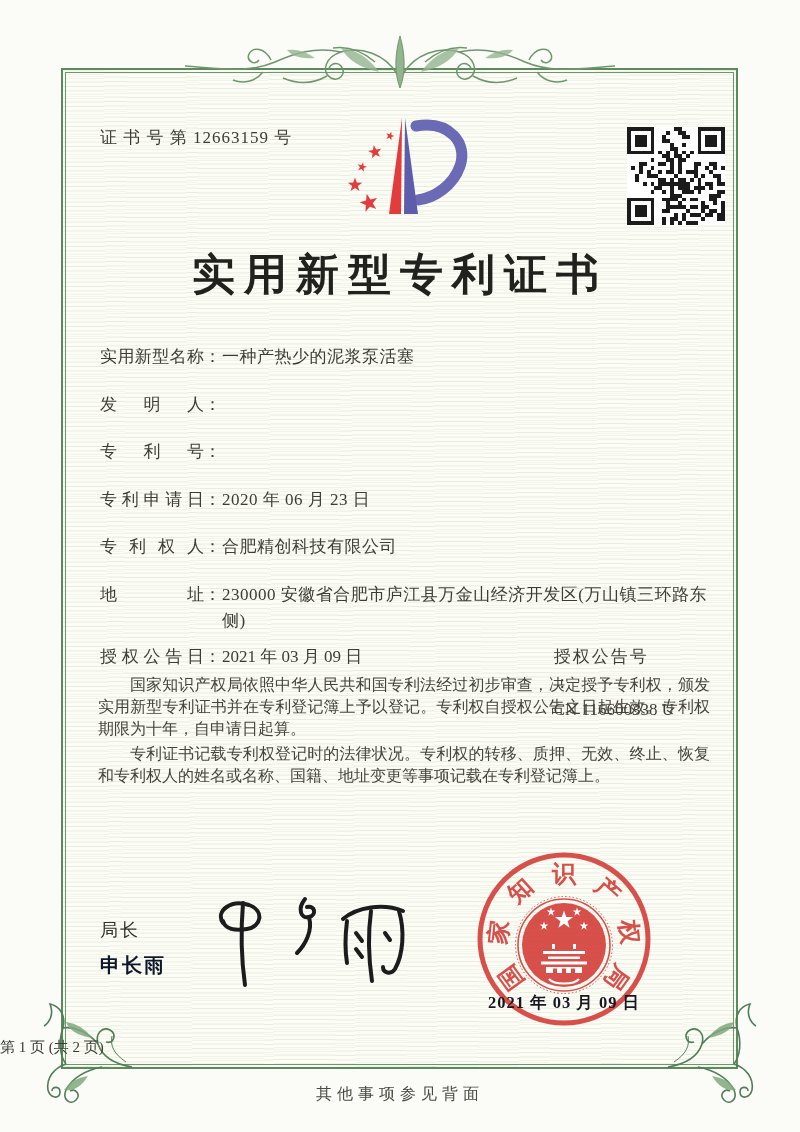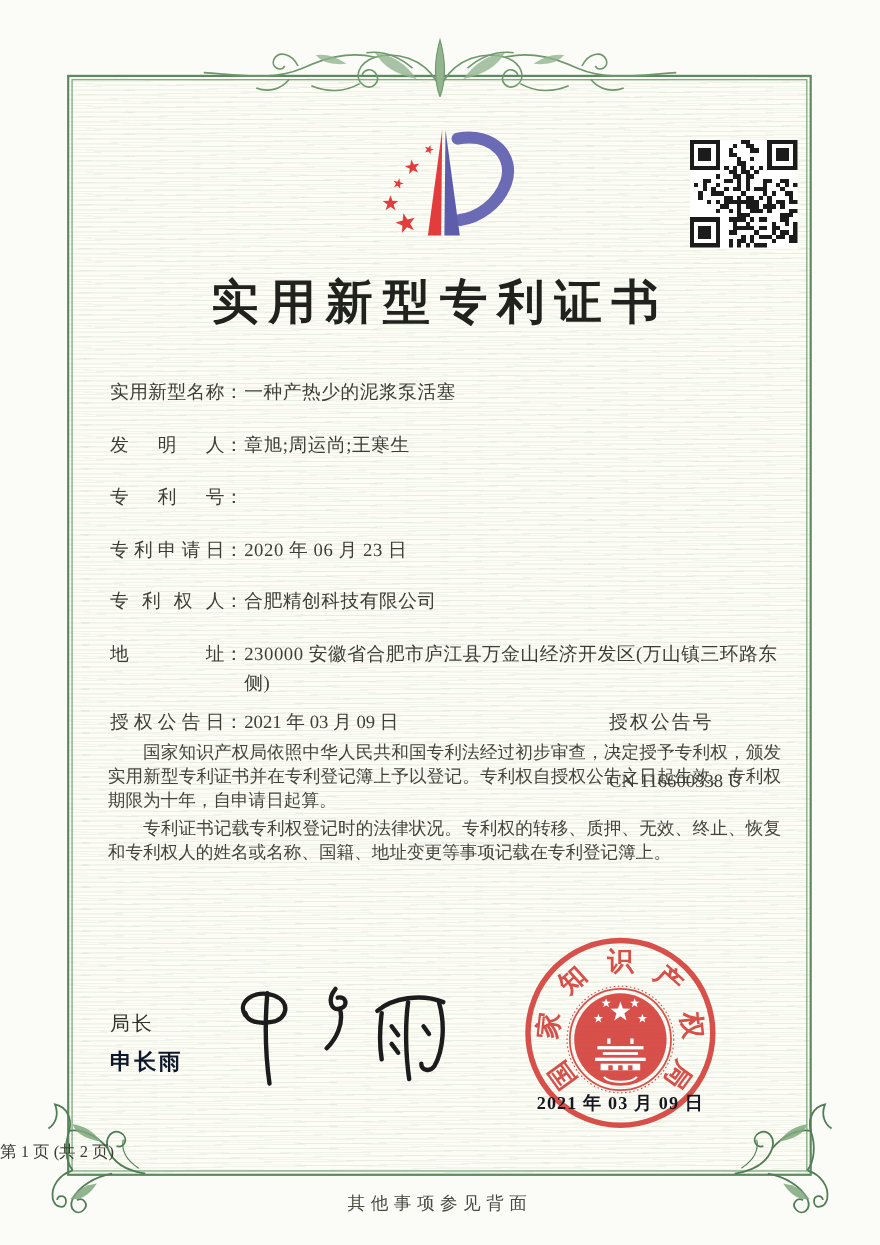--- a/index.html
+++ b/index.html
@@ -104,20 +104,21 @@
       <path d="M64,46 C74,34 88,28 99,30 C96,18 102,8 112,6 C108,16 112,24 118,28"></path>
       <path d="M99,30 C104,44 102,58 96,66"></path>
       <path d="M60,69 C76,72 90,80 96,92 C100,101 92,108 86,102 C81,97 86,90 92,93"></path>
       <path d="M96,66 C108,70 116,80 114,92 C112,100 102,102 102,94 C102,88 110,88 110,93"></path>
       <path d="M36,64 C48,56 52,48 50,38" stroke-width="1"></path>
       <path d="M70,40 q10,-14 26,-16 q-4,12 -26,16" fill="#7fa87e" stroke="none" opacity=".85"></path>
       <path d="M74,78 q16,2 24,14 q-14,2 -24,-14" fill="#7fa87e" stroke="none" opacity=".85"></path>
     </g>
   </svg>
 
+  <div class="abs cert-no">证 书 号 第 12663159 号</div>
 
   <svg class="abs logo-svg" width="132" height="126" viewBox="0 0 132 126">
     <defs>
       <path id="st5" d="M0,-10 L2.35,-3.24 L9.51,-3.09 L3.8,1.24 L5.88,8.09 L0,4 L-5.88,8.09 L-3.8,1.24 L-9.51,-3.09 L-2.35,-3.24 Z"></path>
     </defs>
     <path d="M78,16 C112,10 130,34 122,56 C115,76 96,88 80,90" fill="none" stroke="#6b6bb5" stroke-width="11" stroke-linecap="round"></path>
     <polygon points="64,8 51,104 63,104" fill="#e23c3c"></polygon>
     <polygon points="67,8 66,104 80,104" fill="#5d5dab"></polygon>
     <g fill="#e23c3c">
       <use href="#st5" transform="translate(52,26) scale(0.45) rotate(18)"></use>
@@ -406,21 +407,20 @@
 
   <div class="abs fields">
     <div class="row">
       <span class="flabel">实用新型名称</span>
         <span class="colon">：</span>
         <span class="fvalue">一种产热少的泥浆泵活塞</span>
     </div>
     <div class="row">
       <span class="flabel">发明人</span>
         <span class="colon">：</span>
-        <span class="fvalue">章旭;周运尚;王寒生</span>
     </div>
     <div class="row">
       <span class="flabel">专利号</span>
         <span class="colon">：</span>
     </div>
     <div class="row">
       <span class="flabel">专利申请日</span>
         <span class="colon">：</span>
         <span class="fvalue">2020 年 06 月 23 日</span>
     </div>

